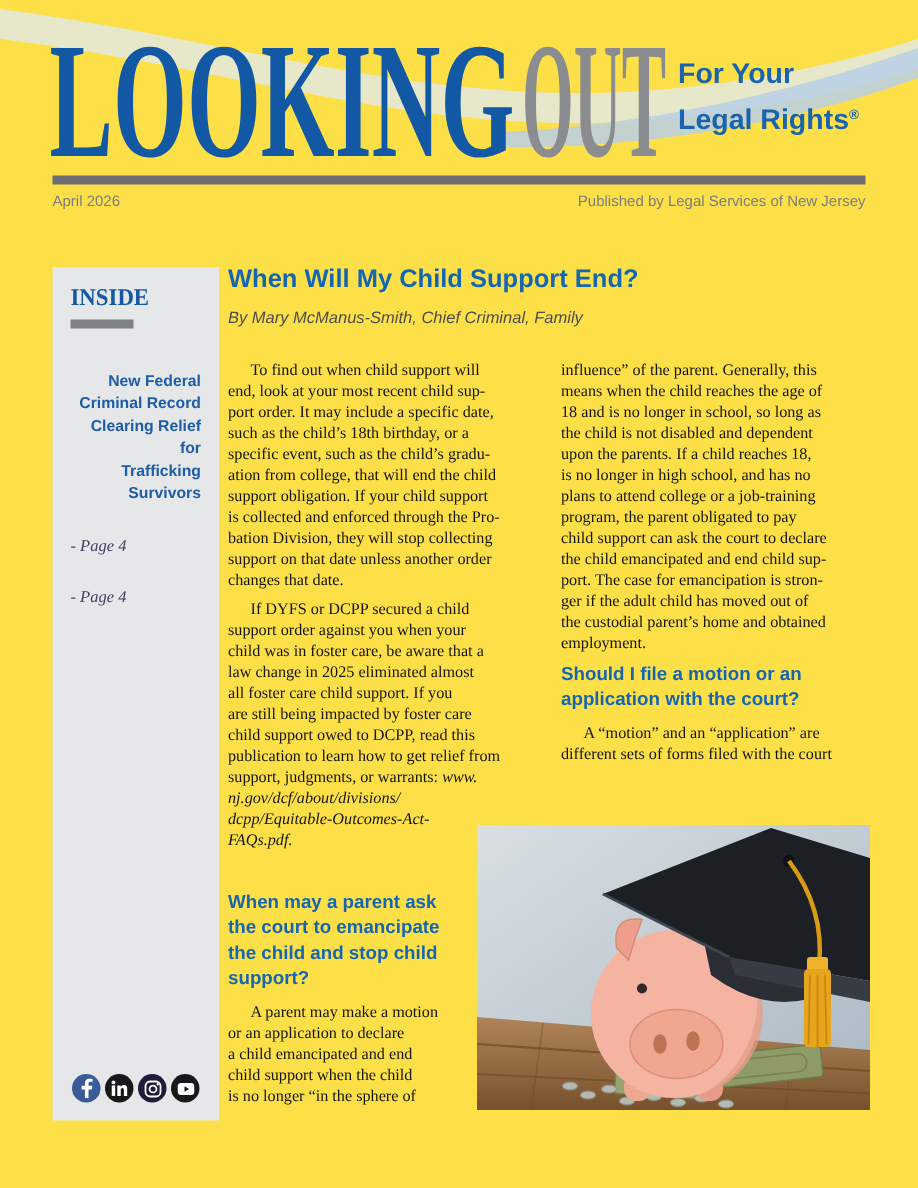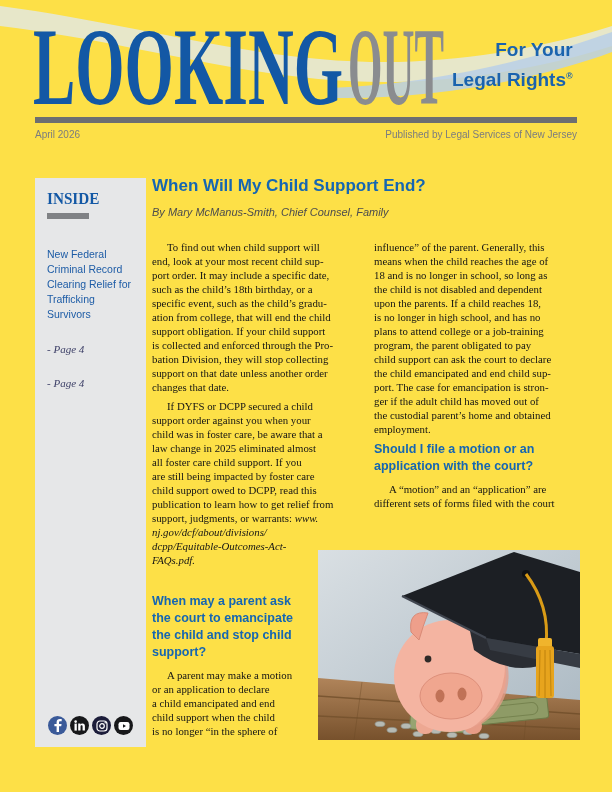--- a/index.html
+++ b/index.html
@@ -1,33 +1,33 @@
 <!DOCTYPE html>
 <html><head>
 <meta charset="utf-8">
 <style>
   html,body{margin:0;padding:0;background:#fff;}
   .page{position:relative;width:612px;height:792px;background:#fde047;overflow:hidden;
         font-family:"Liberation Serif",serif;color:#111;}
   
   .masthead-svg{position:absolute;left:0;top:0;}
   .tagline{position:absolute;left:452px;top:37px;font-family:"Liberation Sans",sans-serif;
-           font-weight:bold;font-size:19px;line-height:26px;color:#1a63ae;text-align:right;}
+           font-weight:bold;font-size:19px;line-height:26px;color:#1a63ae;}
   .tagline sup{font-size:9px;}
   .rule-bar{position:absolute;left:35px;top:117px;width:542px;height:6px;background:#6d6e71;}
   .dateline{position:absolute;left:35px;top:129px;width:542px;display:flex;justify-content:space-between;
             font-family:"Liberation Sans",sans-serif;font-size:10px;color:#7b7c7f;}
   
   .sidebar{position:absolute;left:35px;top:178px;width:111px;height:569px;background:#e6e7e8;}
   .inside-head{margin:12px 0 0 12px;font-family:"Liberation Serif",serif;font-weight:bold;
                font-size:16px;color:#1358a5;transform:scaleX(.95);transform-origin:left;}
   .inside-bar{margin:5px 0 0 12px;width:42px;height:6px;background:#808285;}
   .side-items{margin:28px 12px 0 12px;}
-  .side-item-title{font-family:"Liberation Sans",sans-serif;font-weight:normal;font-size:10.5px;
-                   line-height:15px;color:#1d5ca6;white-space:pre-line;}
+  .side-item-title{font-family:"Liberation Sans",sans-serif;font-weight:bold;font-size:10.5px;
+                   line-height:15px;color:#1d5ca6;white-space:pre-line;text-align:right;}
   .side-page-ref{font-family:"Liberation Serif",serif;font-style:italic;font-size:11px;
                  color:#3e4168;margin:21px 0 22px 0;}
   .lsnj-logo{position:absolute;left:31px;top:474px;width:52px;height:52px;background:#1e4f9c;}
   .lsnj-text{display:block;text-align:center;margin-top:13px;font-family:"Liberation Serif",serif;
              font-size:15px;letter-spacing:1px;color:#ffffff;}
   .lsnj-swoosh{position:absolute;left:6px;top:33px;}
   .social-row{position:absolute;left:13px;top:538px;display:flex;gap:3px;}
   .social-btn{width:19px;height:19px;border-radius:50%;display:flex;align-items:center;justify-content:center;}
   
   .article-title{position:absolute;left:152px;top:176px;font-family:"Liberation Sans",sans-serif;
@@ -112,21 +112,21 @@
       <div class="social-btn" style="background:#17181a">
         <svg width="12" height="10" viewBox="0 0 12 10">
             <rect x="0.5" y="1" width="11" height="8" rx="2.2" fill="#ffffff"></rect>
             <path d="M5,3.2 L8,5 L5,6.8 Z" fill="#17181a"></path>
           </svg>
       </div>
     </div>
   </div>
 
   <div class="article-title">When Will My Child Support End?</div>
-  <div class="byline">By Mary McManus-Smith, Chief Counsel, Family</div>
+  <div class="byline">By Mary McManus-Smith, Chief Criminal, Family</div>
 
   <div class="colL">
     <p class="para indent">To find out when child support will
 end, look at your most recent child sup-
 port order. It may include a specific date,
 such as the child’s 18th birthday, or a
 specific event, such as the child’s gradu-
 ation from college, that will end the child
 support obligation. If your child support
 is collected and enforced through the Pro-

